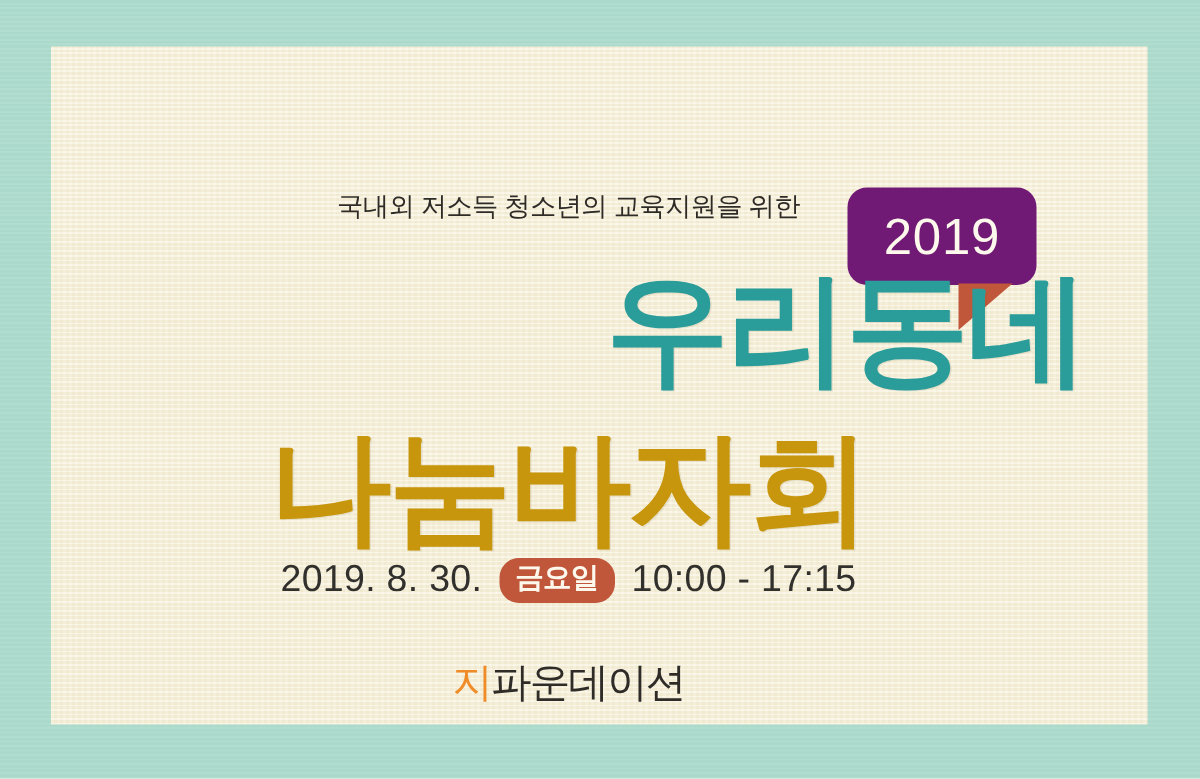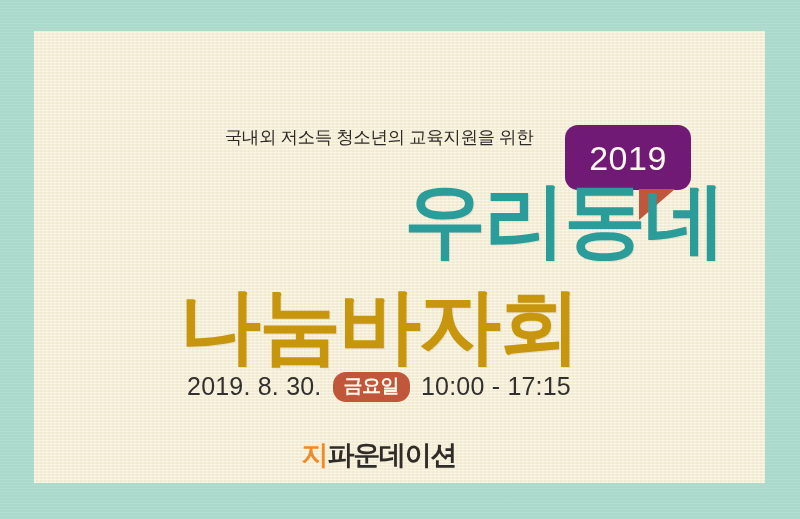--- a/index.html
+++ b/index.html
@@ -184,21 +184,21 @@
   }
 
   
   .logo {
     position: absolute;
     left: 0;
     top: 406px;
     width: 690px;
     text-align: center;
     font-size: 27px;
-    font-weight: bold;
+    font-weight: normal;
     letter-spacing: -1.2px;
     white-space: nowrap;
   }
   .logo .logo-mark { color: #ef8c28; }
   .logo .logo-word { color: #2f2c28; }
 </style>
 </head>
 <body>
 
 <div id="poster">

